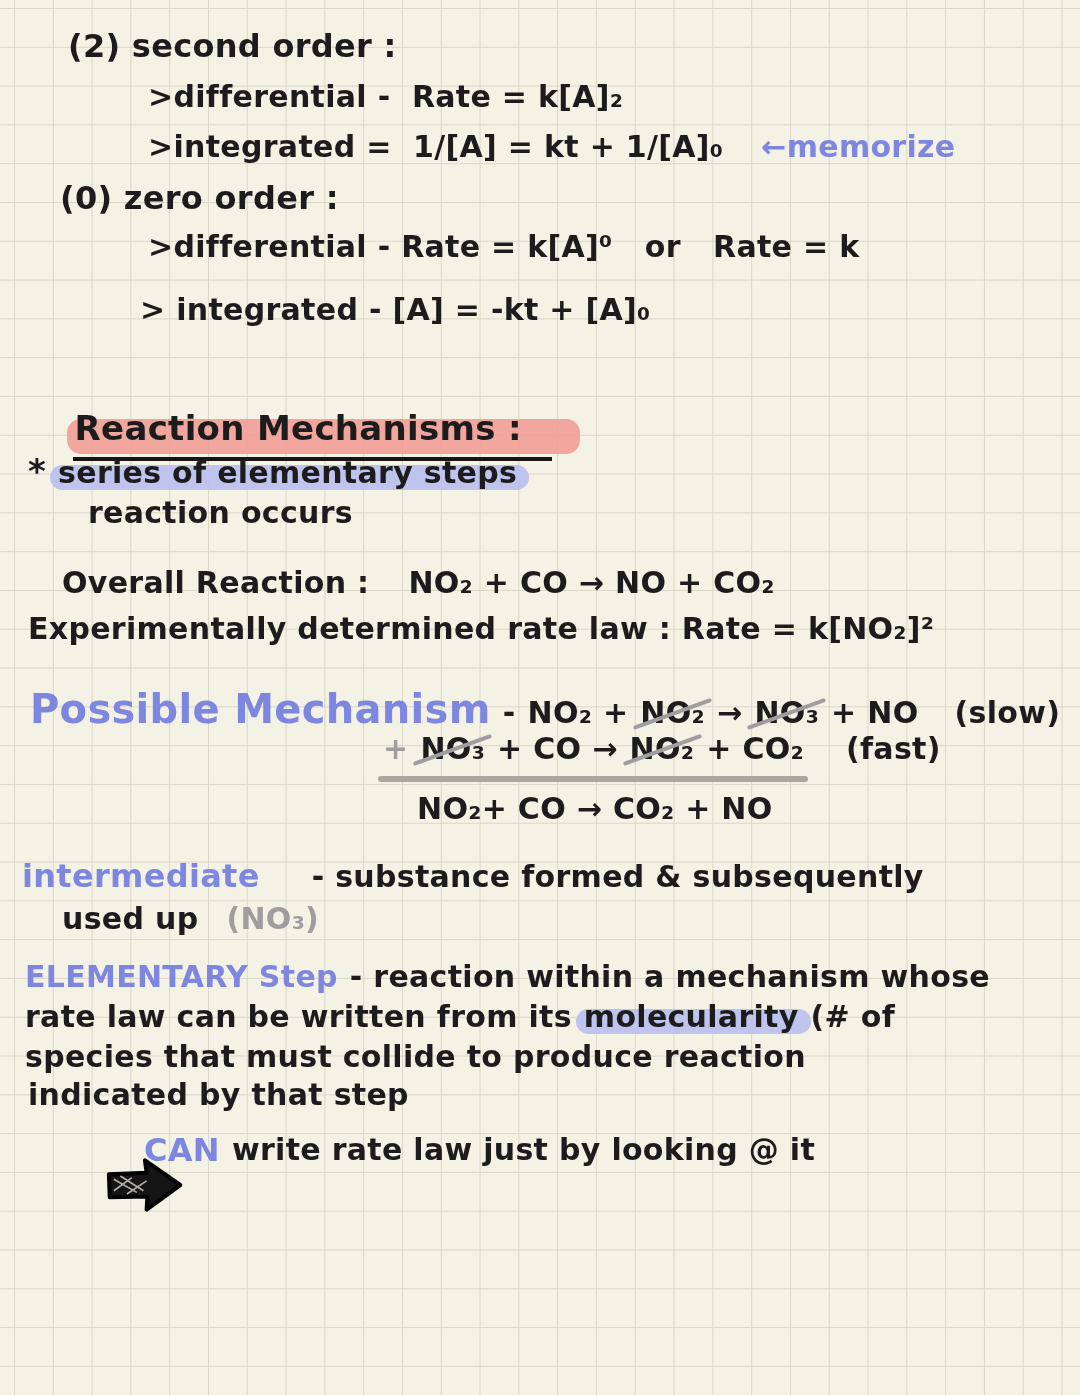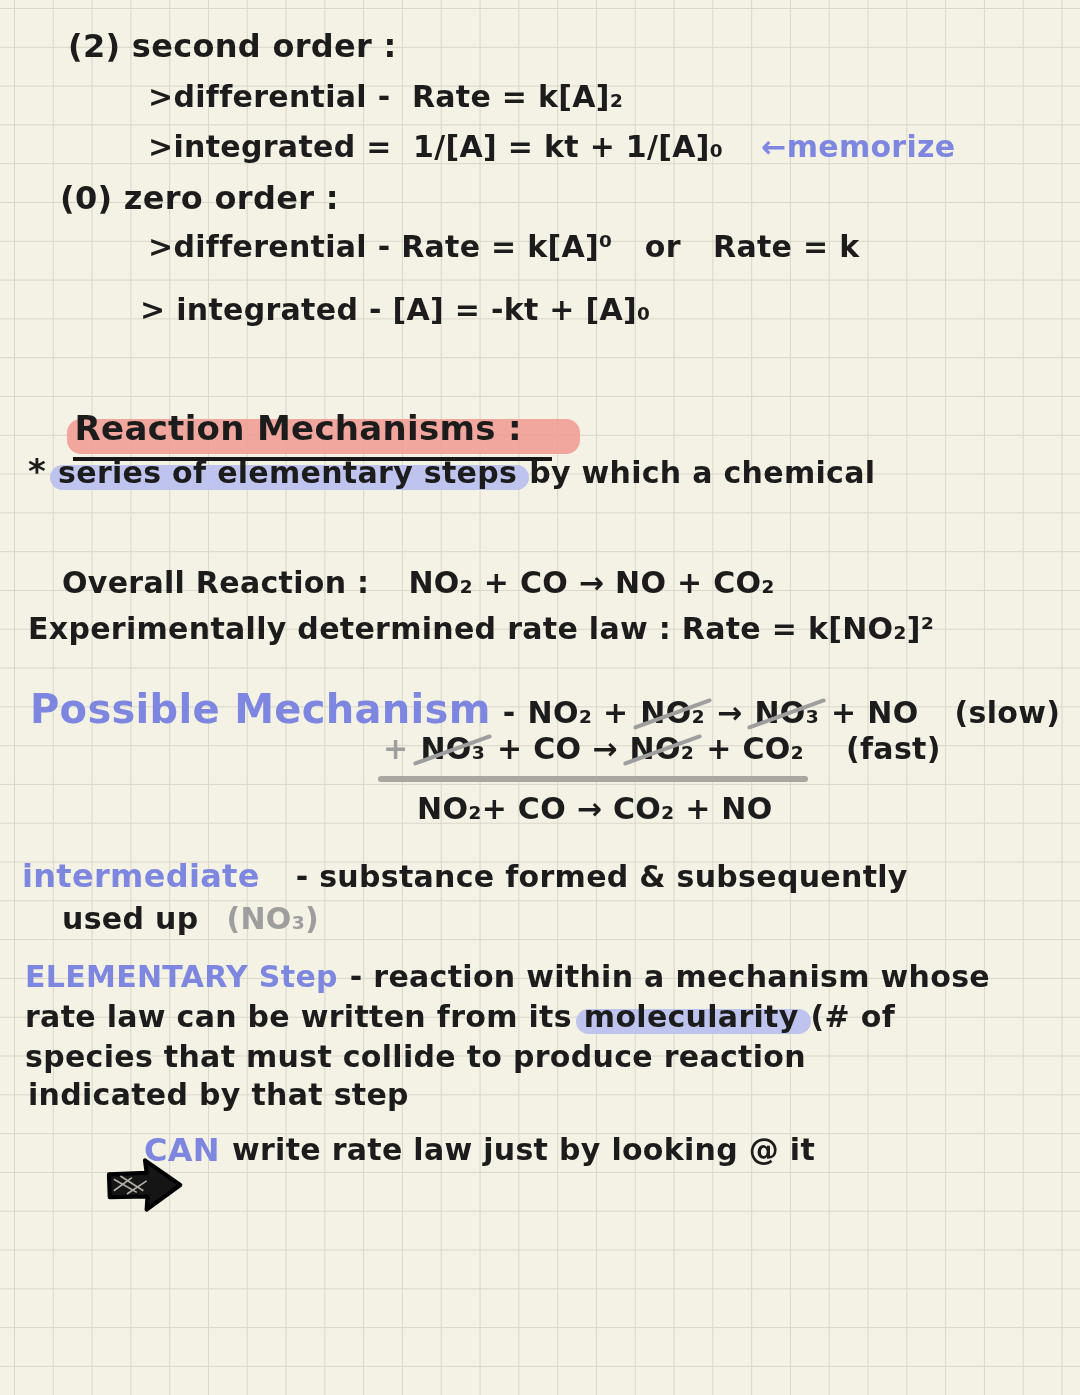--- a/index.html
+++ b/index.html
@@ -77,22 +77,22 @@
 
   <div class="line" style="top:293px; left:140px;">&gt; integrated - [A] = -kt + [A]₀</div>
 
   <div class="line fs34" style="top:370px; left:24px;">
     <span class="heading-wrap hl hl-pink">Reaction Mechanisms :</span>
   </div>
 
   <div class="line row" style="top:452px; left:28px;">
     <span class="fs34">*</span>
     <span class="hl hl-blue">series of elementary steps</span>
-    <span>by which a chemical</span>
   </div>
+  <div class="line" style="top:496px; left:88px;">reaction occurs</div>
 
   <div class="line row" style="top:566px; left:62px;">
     <span>Overall Reaction :</span>
     <span style="margin-left:27px;">NO₂ + CO → NO + CO₂</span>
   </div>
 
   <div class="line" style="top:612px; left:28px;">Experimentally determined rate law : Rate = k[NO₂]²</div>
 
   <div class="line row" style="top:686px; left:30px;">
     <span class="accent" style="font-size:40px;">Possible Mechanism</span>
@@ -113,21 +113,21 @@
     <span>+ CO₂</span>
     <span style="margin-left:30px;">(fast)</span>
   </div>
 
   <div class="sum-line" style="top:776px; left:378px; width:430px;"></div>
 
   <div class="line" style="top:792px; left:417px;">NO₂+ CO → CO₂ + NO</div>
 
   <div class="line row" style="top:858px; left:22px;gap:12px;">
     <span class="accent fs32">intermediate</span>
-    <span style="margin-left:24px;">- substance formed &amp; subsequently</span>
+    <span style="margin-left:40px;">- substance formed &amp; subsequently</span>
   </div>
   <div class="line row" style="top:902px; left:62px;">
     <span>used up</span>
     <span class="gray" style="margin-left:16px;">(NO₃)</span>
   </div>
 
   <div class="line row" style="top:960px; left:25px;">
     <span class="accent">ELEMENTARY Step</span>
     <span>- reaction within a mechanism whose</span>
   </div>

